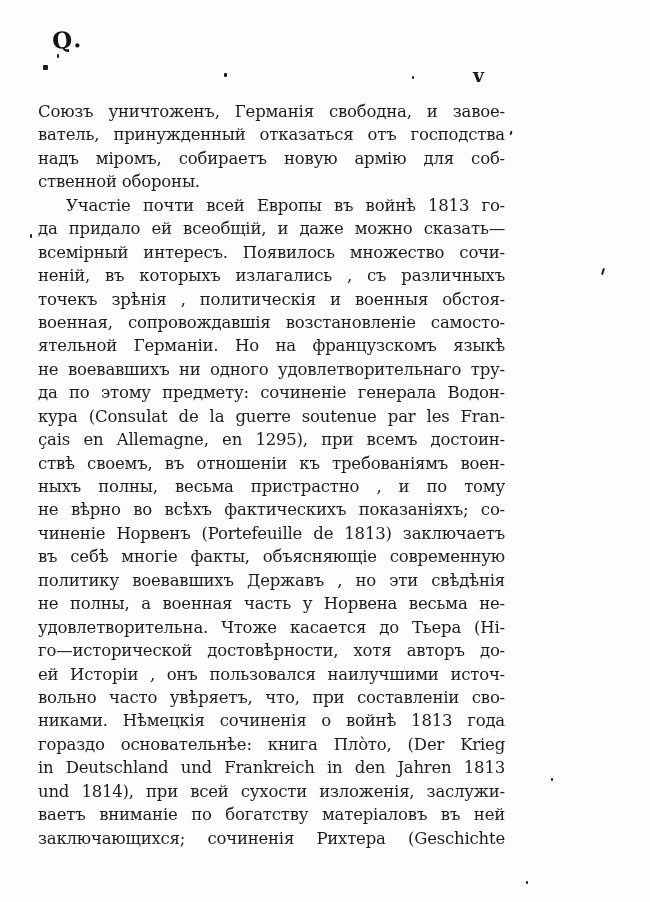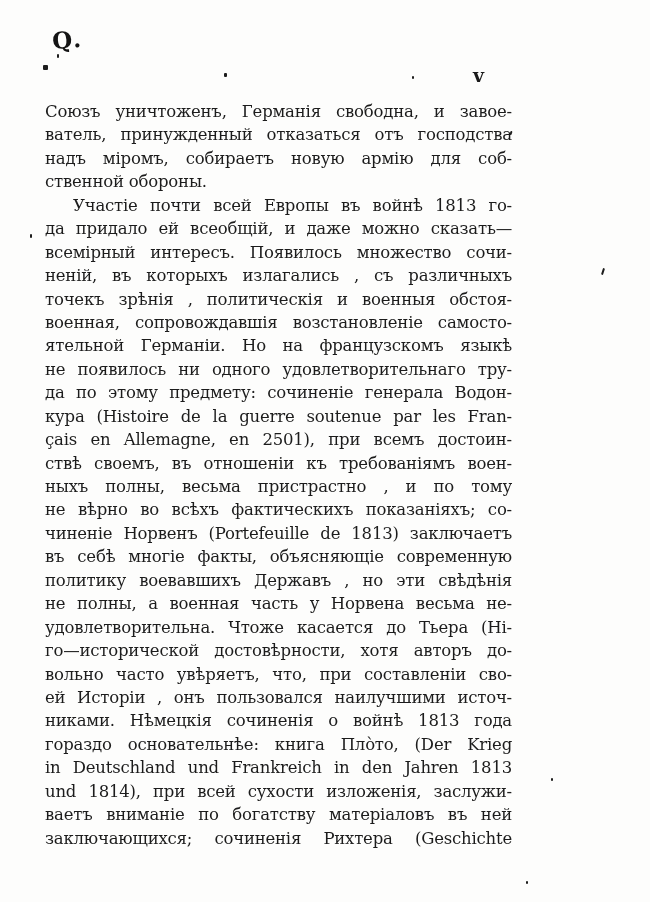--- a/index.html
+++ b/index.html
@@ -34,21 +34,20 @@
     letter-spacing: 1px;
   }
   
   .text-block {
     position: absolute;
     left: 38px;
     top: 100px;
     width: 467px;
     font-size: 16.5px;
     letter-spacing: -0.2px;
-    margin-left: 7px;
   }
   .line {
     height: 23.45px;
     line-height: 23.45px;
     text-align: justify;
     text-align-last: justify;
     overflow: visible;
   }
   .line.indent { padding-left: 28px; }
   .line.para-last { text-align-last: left; }
@@ -73,35 +72,35 @@
       <div class="line">ватель, принужденный отказаться отъ господства</div>
       <div class="line">надъ міромъ, собираетъ новую армію для соб-</div>
       <div class="line para-last">ственной обороны.</div>
       <div class="line indent">Участіе почти всей Европы въ войнѣ 1813 го-</div>
       <div class="line">да придало ей всеобщій, и даже можно сказать—</div>
       <div class="line">всемірный интересъ. Появилось множество сочи-</div>
       <div class="line">неній, въ которыхъ излагались , съ различныхъ</div>
       <div class="line">точекъ зрѣнія , политическія и военныя обстоя-</div>
       <div class="line">военная, сопровождавшія возстановленіе самосто-</div>
       <div class="line">ятельной Германіи. Но на французскомъ языкѣ</div>
-      <div class="line">не появилось ни одного удовлетворительнаго тру-</div>
+      <div class="line">не воевавшихъ ни одного удовлетворительнаго тру-</div>
       <div class="line">да по этому предмету: сочиненіе генерала Водон-</div>
-      <div class="line">кура (Histoire de la guerre soutenue par les Fran-</div>
-      <div class="line">çais en Allemagne, en 2501), при всемъ достоин-</div>
+      <div class="line">кура (Consulat de la guerre soutenue par les Fran-</div>
+      <div class="line">çais en Allemagne, en 1295), при всемъ достоин-</div>
       <div class="line">ствѣ своемъ, въ отношеніи къ требованіямъ воен-</div>
       <div class="line">ныхъ полны, весьма пристрастно , и по тому</div>
       <div class="line">не вѣрно во всѣхъ фактическихъ показаніяхъ; со-</div>
       <div class="line">чиненіе Норвенъ (Portefeuille de 1813) заключаетъ</div>
       <div class="line">въ себѣ многіе факты, объясняющіе современную</div>
       <div class="line">политику воевавшихъ Державъ , но эти свѣдѣнія</div>
       <div class="line">не полны, а военная часть у Норвена весьма не-</div>
       <div class="line">удовлетворительна. Чтоже касается до Тьера (Hi-</div>
       <div class="line">го—исторической достовѣрности, хотя авторъ до-</div>
+      <div class="line">ей Исторіи , онъ пользовался наилучшими источ-</div>
       <div class="line">вольно часто увѣряетъ, что, при составленіи сво-</div>
-      <div class="line">ей Исторіи , онъ пользовался наилучшими источ-</div>
       <div class="line">никами. Нѣмецкія сочиненія о войнѣ 1813 года</div>
       <div class="line">гораздо основательнѣе: книга Плòто, (Der Krieg</div>
       <div class="line">in Deutschland und Frankreich in den Jahren 1813</div>
       <div class="line">und 1814), при всей сухости изложенія, заслужи-</div>
       <div class="line">ваетъ вниманіе по богатству матеріаловъ въ ней</div>
       <div class="line">заключающихся; сочиненія Рихтера (Geschichte</div>
     </div>
 
   <div class="speck" style="left:43px;  top:65px;  width:5px; height:5px;"></div>
   <div class="speck" style="left:57px;  top:54px;  width:2px; height:4px;"></div>

